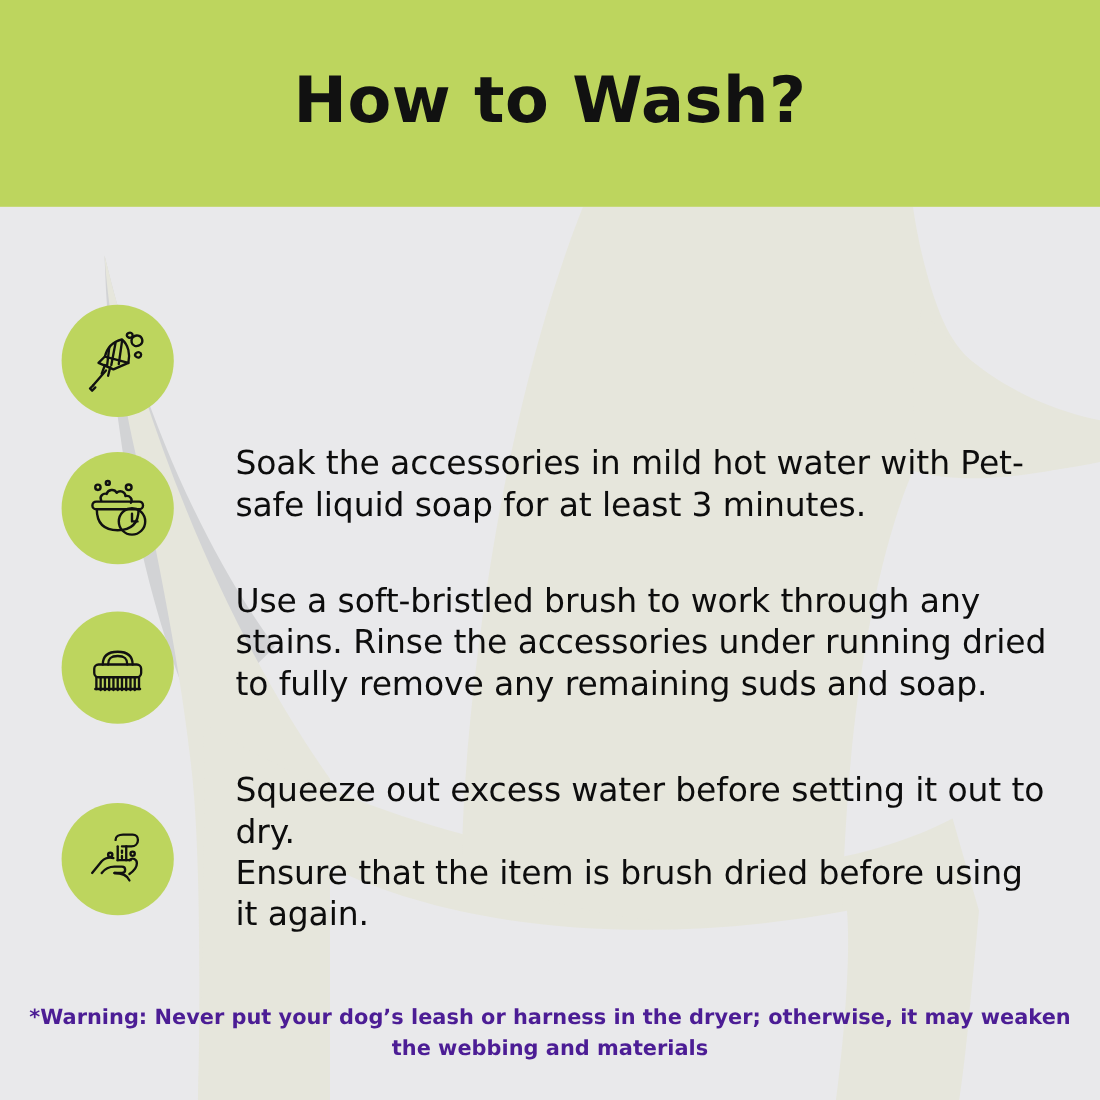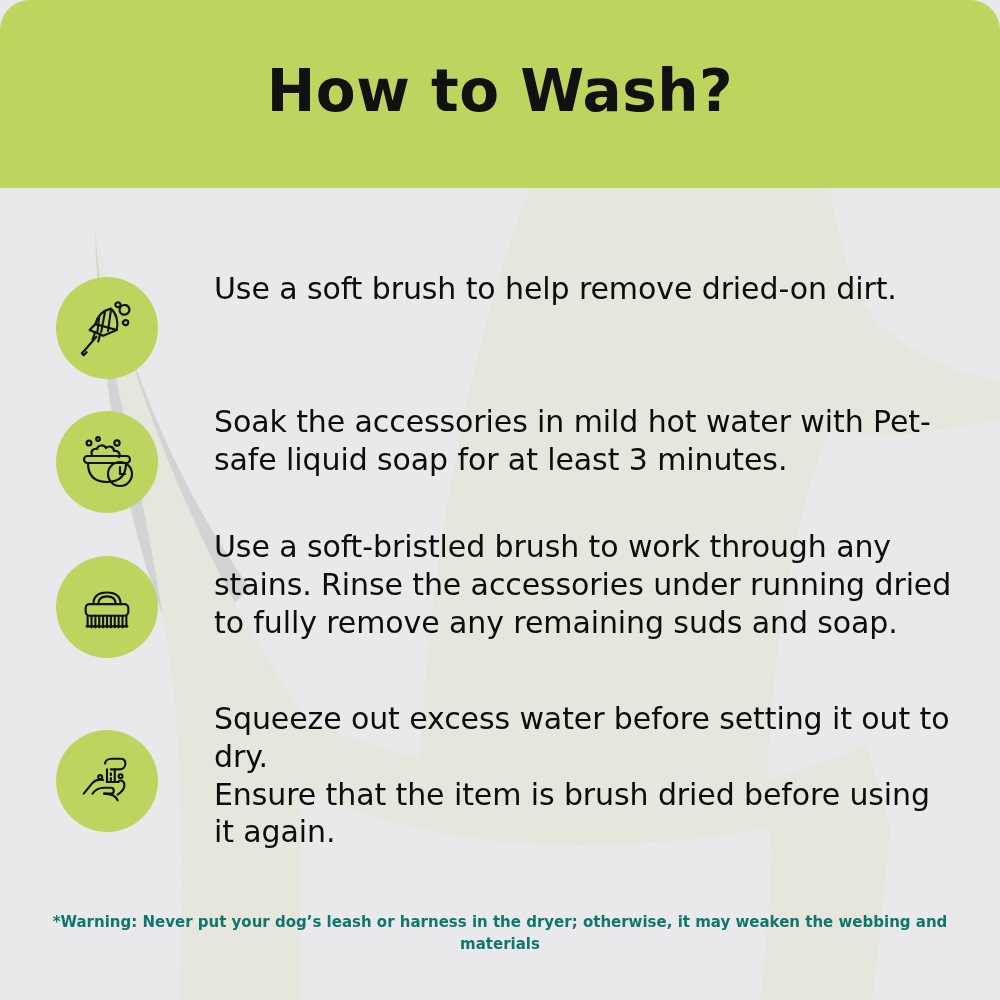--- a/index.html
+++ b/index.html
@@ -12,21 +12,20 @@
     background: #e9e9eb;
     font-family: "Liberation Sans", sans-serif;
     overflow: hidden;
   }
   #page {
     position: relative;
     width: 1000px;
     height: 1000px;
     background: #e9e9eb;
     overflow: hidden;
-    border-radius: 30px;
   }
 
   
   #watermark {
     position: absolute;
     left: 0;
     top: 188px;
     width: 1000px;
     height: 812px;
     z-index: 0;
@@ -113,24 +112,24 @@
   #step-4 .step-icon-wrap { margin-top: 30px; }
 
   
   #warning {
     position: absolute;
     left: 0;
     top: 912px;
     width: 1000px;
     z-index: 2;
     text-align: center;
-    font-size: 15px;
+    font-size: 19px;
     font-weight: 700;
     line-height: 1.45;
-    color: #0f766e;
+    color: #4c1d95;
     font-family: "DejaVu Sans", sans-serif;
     padding: 0 20px;
     box-sizing: border-box;
   }
 </style>
 </head>
 <body>
 
 <div id="page">
 
@@ -186,21 +185,20 @@
           <path d="M36 14 L33 35"></path>
           <path d="M20 36 L17 44"></path>
           <path d="M25 38 L23 46"></path>
           <path d="M21 41 L9 55"></path>
           <path d="M9 55 L6 58 L8 60 L11 57"></path>
           <path d="M46 10 C49 7 54 8 55 12 C56 16 52 19 48 18 C45 17 44 13 46 10 Z"></path>
           <path d="M42 6 C44 5 46 6 46 8 C46 10 44 11 42 10 C40 9 40 7 42 6 Z"></path>
           <path d="M49 25 C51 23 54 24 54 26 C54 29 51 30 49 28 C48 27 48 26 49 25 Z"></path>
         </svg>
       </div>
-      <div class="step-text">Use a soft brush to help remove dried-on dirt.</div>
     </div>
 
     <div class="step" id="step-2">
       <div class="step-icon-wrap">
         <svg width="64" height="64" viewBox="0 0 64 64" fill="none" stroke="#111111" stroke-width="2.2" stroke-linecap="round" stroke-linejoin="round">
           <path d="M17 25 C15 21 19 18 22 19 C23 15 29 14 31 18 C34 15 39 17 39 21 C43 20 46 24 44 27"></path>
           <rect x="9" y="26" width="46" height="7" rx="3.5"></rect>
           <path d="M13 33 C13 45 19 52 32 52 C45 52 51 45 51 33"></path>
           <circle cx="14" cy="13" r="2.4"></circle>
           <circle cx="23" cy="9" r="1.8"></circle>

